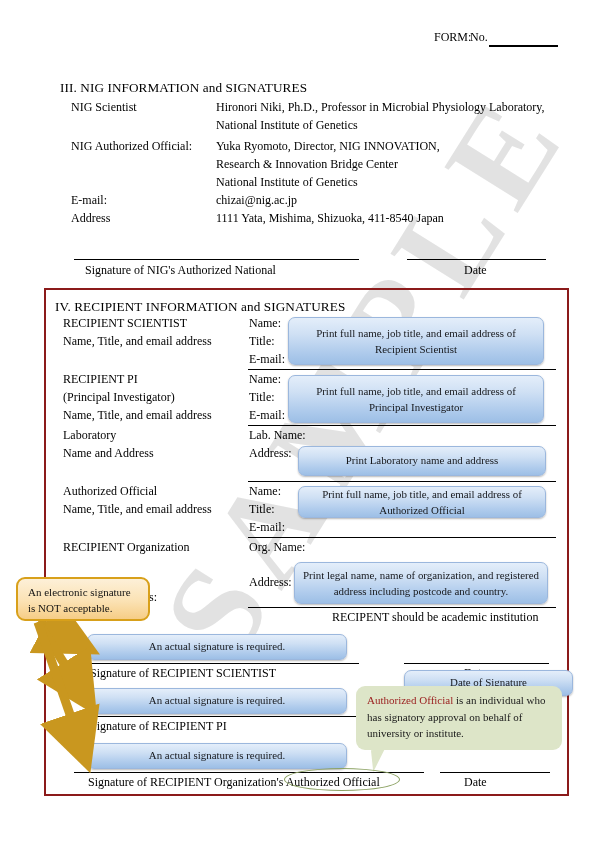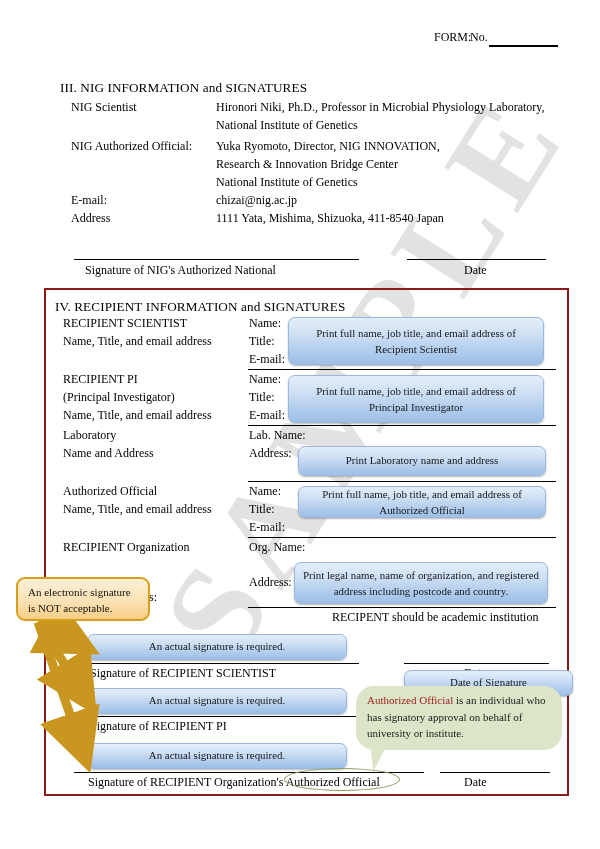--- a/index.html
+++ b/index.html
@@ -118,21 +118,21 @@
   }
 
   
   .greenbox {
     position: absolute;
     left: 356px;
     top: 686px;
     width: 206px;
     height: 64px;
     box-sizing: border-box;
-    border-radius: 18px;
+    border-radius: 9px;
     background: #dde5c8;
     z-index: 6;
     padding: 6px 11px;
     font-size: 11px;
     line-height: 1.5;
     color: #1a1a1a;
   }
   .greenbox .hl { color: #9b2020; }
   .green-tail {
     position: absolute;

